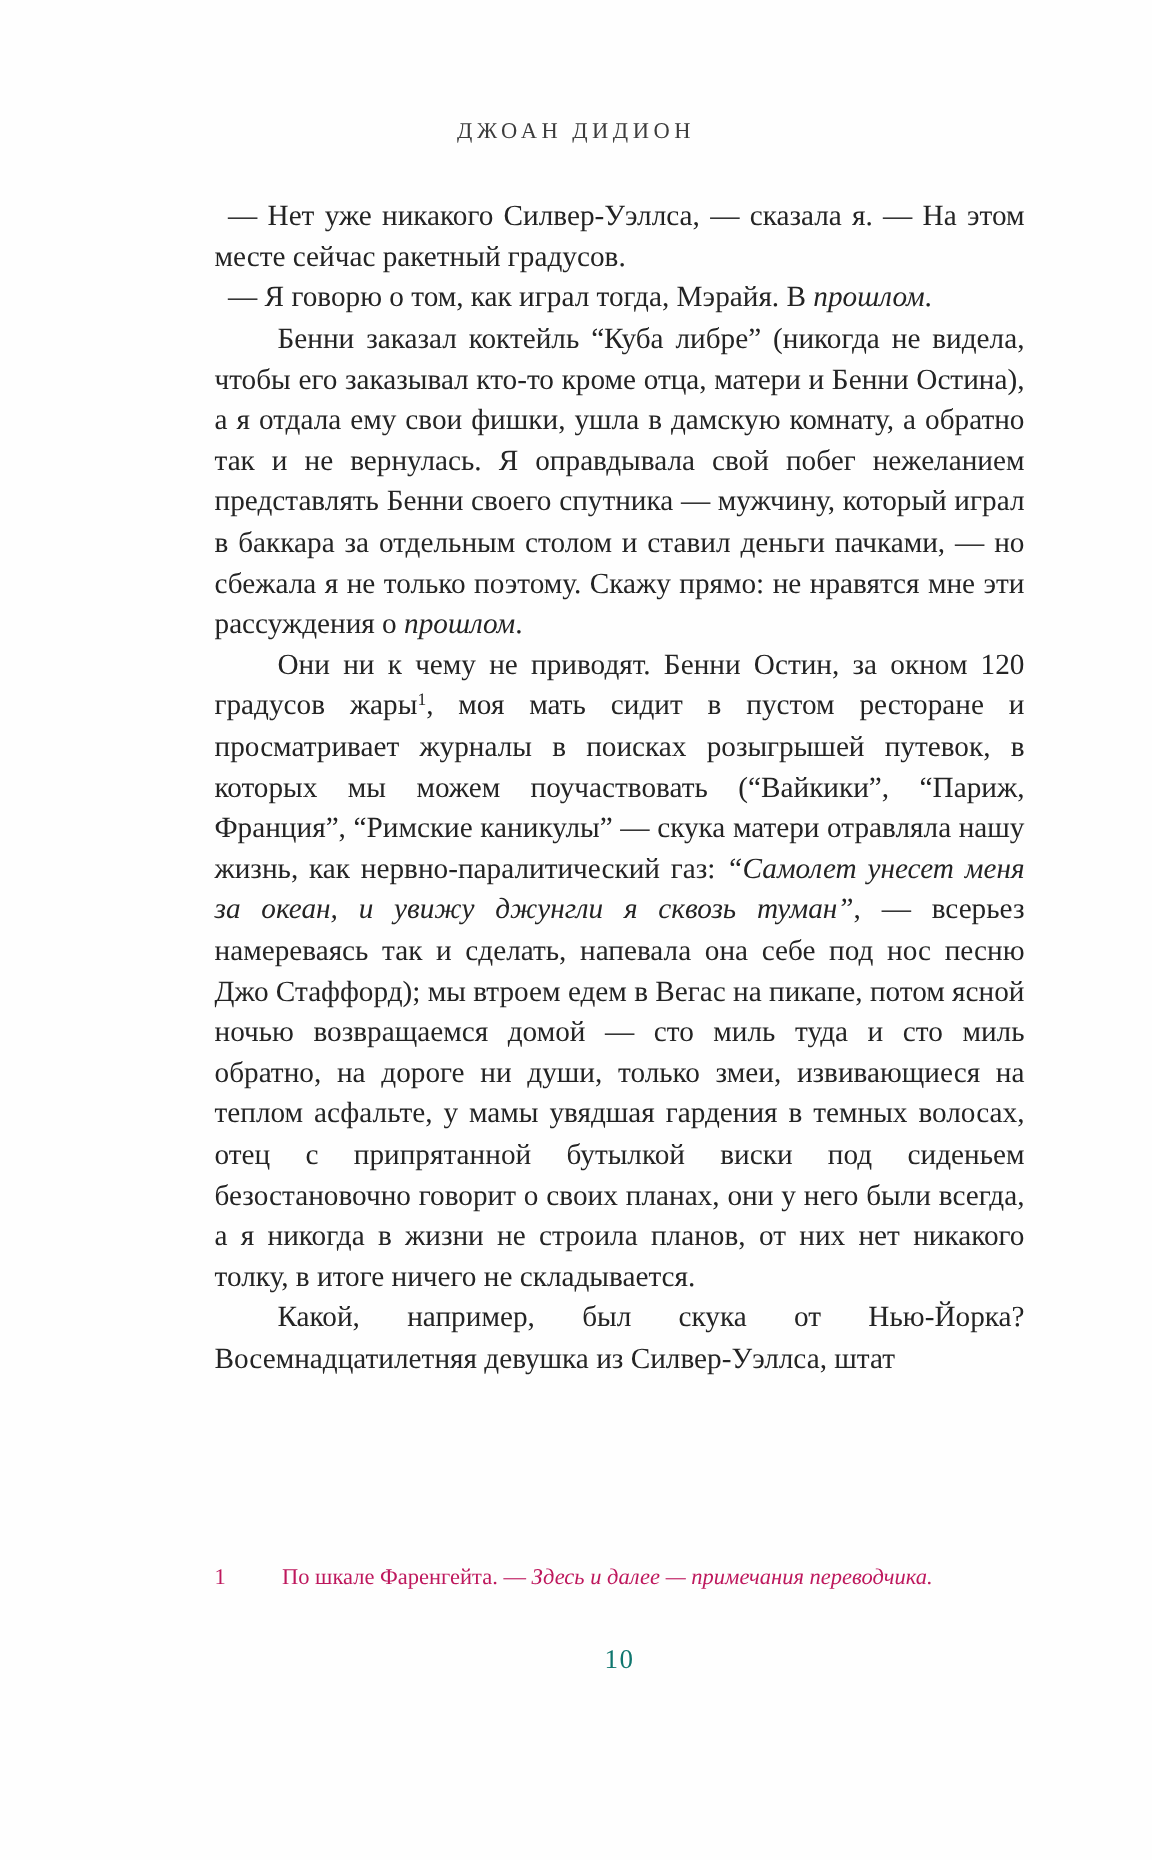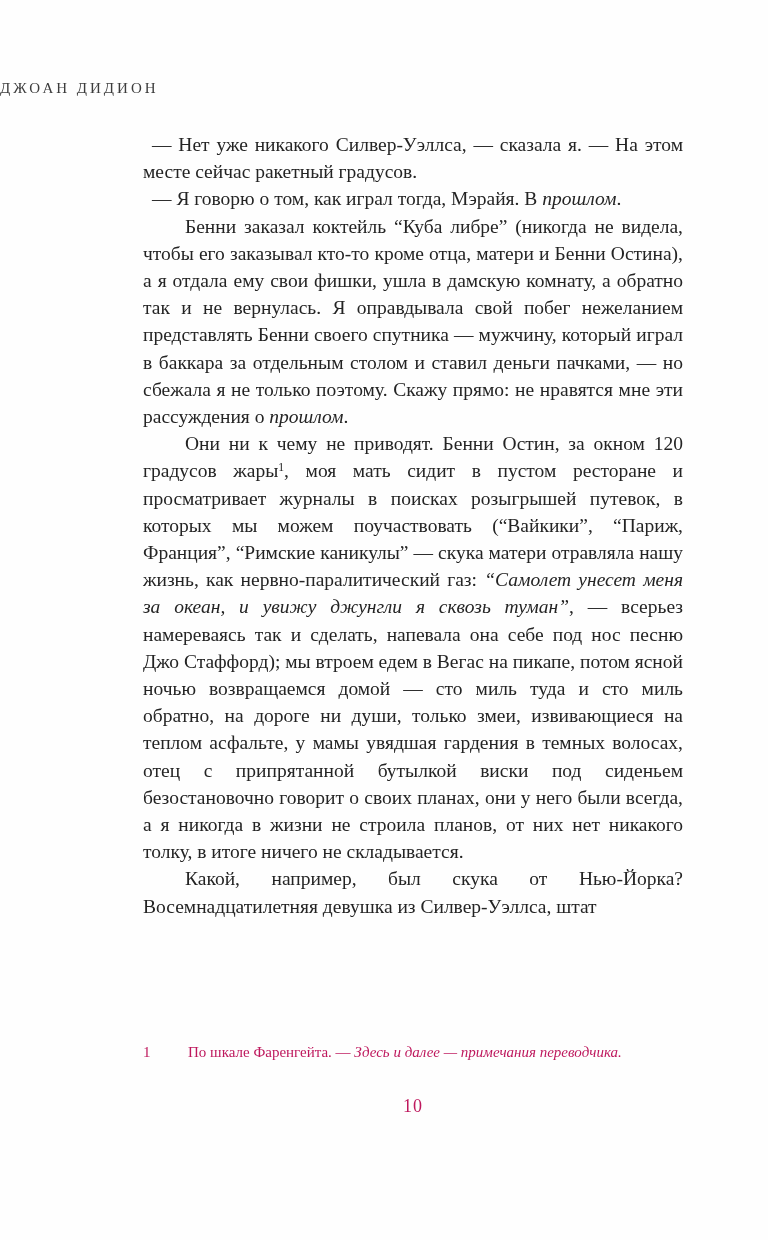--- a/index.html
+++ b/index.html
@@ -18,21 +18,21 @@
   .book-page {
     position: absolute;
     inset: 0;
     background: #fefefe;
   }
   .running-head {
     position: absolute;
     top: 80px;
     left: 0;
     width: 100%;
-    text-align: left;
+    text-align: center;
     font-size: 15px;
     letter-spacing: 3px;
     color: #3c3c3c;
   }
   .text-block {
     position: absolute;
     top: 131px;
     left: 143px;
     width: 540px;
     font-size: 19.5px;
@@ -69,21 +69,21 @@
     width: 45px;
   }
   .page-number {
     position: absolute;
     top: 1096px;
     left: 143px;
     width: 540px;
     text-align: center;
     font-size: 18px;
     letter-spacing: 1px;
-    color: #be185d;
+    color: #0f766e;
   }
 </style>
 </head>
 <body>
 
 <div class="book-page">
 
   <header class="running-head">ДЖОАН ДИДИОН</header>
 
   <main class="text-block">

